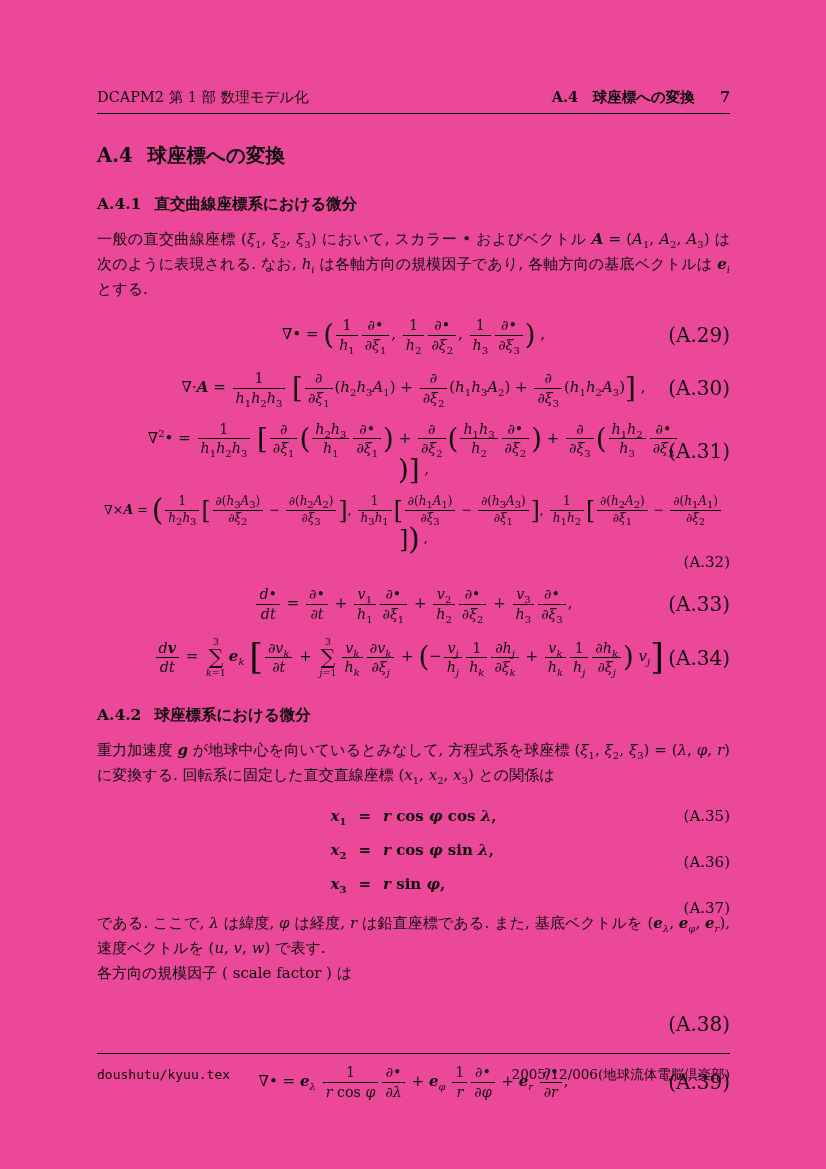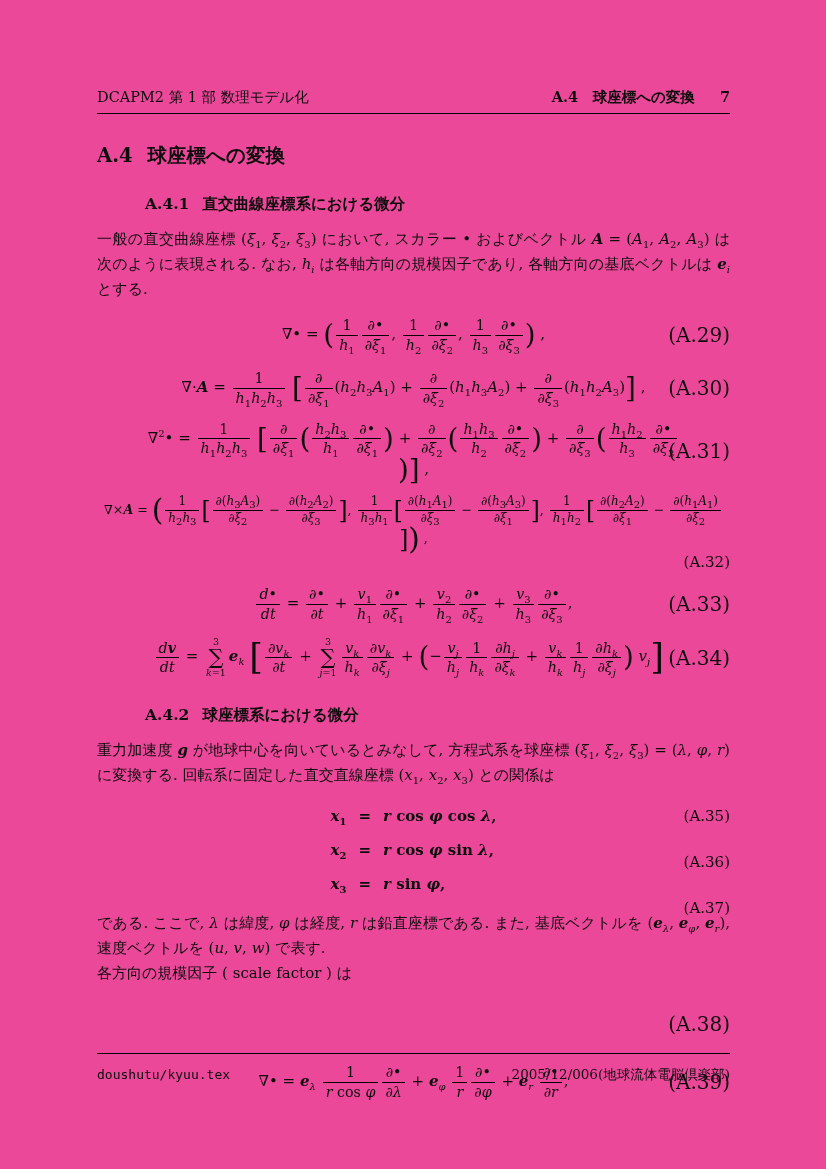--- a/index.html
+++ b/index.html
@@ -19,21 +19,21 @@
   
   .hdr{display:flex;justify-content:space-between;align-items:baseline;font-size:14.5px;line-height:17px;}
   .hdr-right{font-weight:bold;text-align:center;}
   .hdr-right .pageno{display:inline-block;margin-left:20px;}
   .hdr-rule{border:none;border-top:1.4px solid #000;margin:7px 0 0 0;}
   
   .sec{margin-top:31px;font-size:19.5px;font-weight:bold;line-height:22px;}
   .sec .num{font-family:"DejaVu Serif",serif;margin-right:15px;}
   .sec .ttl{font-family:"DejaVu Sans",sans-serif;}
   .ssec{margin-top:27px;font-size:15.5px;font-weight:bold;line-height:19px;}
-  .ssec .num{font-family:"DejaVu Serif",serif;margin-right:13px;margin-left:48px;}
+  .ssec .num{font-family:"DejaVu Serif",serif;margin-right:13px;}
   .ssec .ttl{font-family:"DejaVu Sans",sans-serif;}
   
   .para{margin-top:13px;text-align:justify;}
   .para.tight{margin-top:0;}
   
   .bi{font-weight:bold;font-style:italic;}
   sub,sup{font-size:10px;line-height:0;}
   .fr{display:inline-block;vertical-align:middle;text-align:center;margin:0 2px;font-size:0.95em;}
   .fr .nu{display:block;border-bottom:1px solid #000;padding:0 3px 1px;line-height:1.15;}
   .fr .de{display:block;padding:1px 3px 0;line-height:1.15;}

